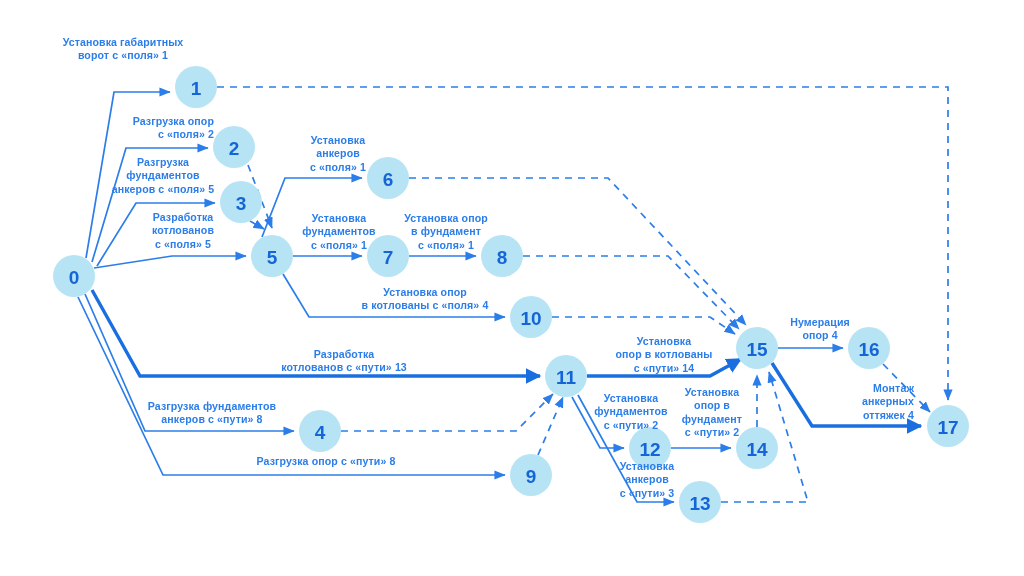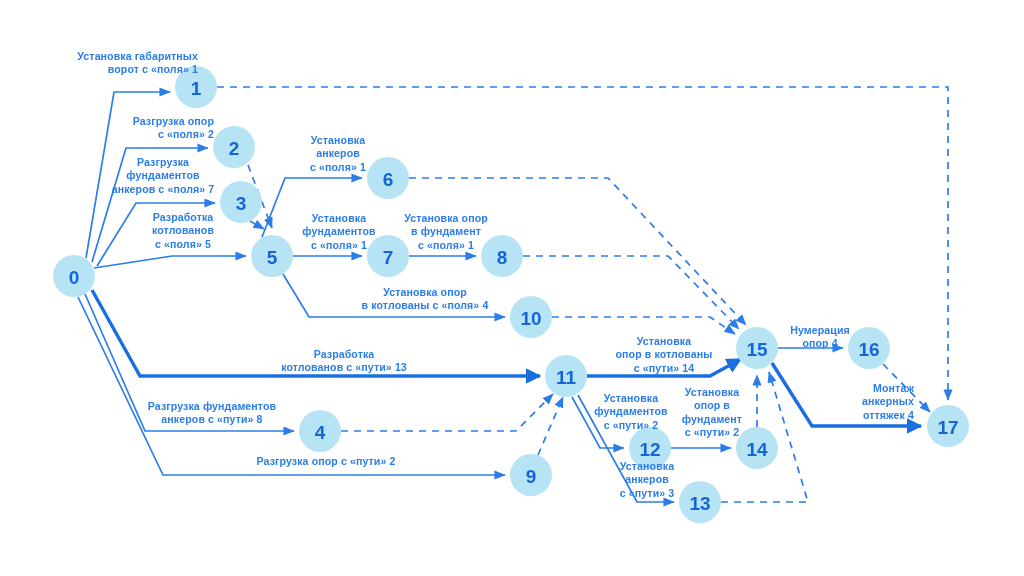--- a/index.html
+++ b/index.html
@@ -182,58 +182,58 @@
     <g>
       <circle class="node-circle" cx="869" cy="348" r="21"></circle>
       <text class="node-label" x="869" y="349">16</text>
     </g>
     <g>
       <circle class="node-circle" cx="948" cy="426" r="21"></circle>
       <text class="node-label" x="948" y="427">17</text>
     </g>
   </svg>
 
-  <div class="edge-text ta-center" style="left:48px;  top:50px;  width:150px;text-align:right;">Установка габаритных
+  <div class="edge-text ta-center" style="left:48px;  top:36px;  width:150px;">Установка габаритных
 ворот с «поля» 1</div>
   <div class="edge-text ta-center" style="left:96px;  top:115px; width:118px;text-align:right;">Разгрузка опор
 с «поля» 2</div>
   <div class="edge-text ta-center" style="left:102px; top:156px; width:122px;">Разгрузка
 фундаментов
-анкеров с «поля» 7</div>
+анкеров с «поля» 5</div>
   <div class="edge-text ta-center" style="left:128px; top:211px; width:110px;">Разработка
 котлованов
 с «поля» 5</div>
   <div class="edge-text ta-center" style="left:296px; top:134px; width:84px;">Установка
 анкеров
 с «поля» 1</div>
   <div class="edge-text ta-center" style="left:297px; top:212px; width:84px;">Установка
 фундаментов
 с «поля» 1</div>
   <div class="edge-text ta-center" style="left:397px; top:212px; width:98px;">Установка опор
 в фундамент
 с «поля» 1</div>
   <div class="edge-text ta-center" style="left:342px; top:286px; width:166px;">Установка опор
 в котлованы с «поля» 4</div>
   <div class="edge-text ta-center" style="left:256px; top:348px; width:176px;">Разработка
 котлованов с «пути» 13</div>
   <div class="edge-text ta-center" style="left:132px; top:400px; width:160px;">Разгрузка фундаментов
 анкеров с «пути» 8</div>
-  <div class="edge-text ta-center" style="left:246px; top:455px; width:160px;">Разгрузка опор с «пути» 2</div>
+  <div class="edge-text ta-center" style="left:246px; top:455px; width:160px;">Разгрузка опор с «пути» 8</div>
   <div class="edge-text ta-center" style="left:608px; top:335px; width:112px;">Установка
 опор в котлованы
 с «пути» 14</div>
   <div class="edge-text ta-center" style="left:588px; top:392px; width:86px;">Установка
 фундаментов
 с «пути» 2</div>
   <div class="edge-text ta-center" style="left:672px; top:386px; width:80px;">Установка
 опор в
 фундамент
 с «пути» 2</div>
   <div class="edge-text ta-center" style="left:605px; top:460px; width:84px;">Установка
 анкеров
 с «пути» 3</div>
-  <div class="edge-text ta-center" style="left:780px; top:316px; width:80px;margin-top:8px;">Нумерация
+  <div class="edge-text ta-center" style="left:780px; top:316px; width:80px;">Нумерация
 опор 4</div>
   <div class="edge-text ta-center" style="left:834px; top:382px; width:80px;text-align:right;">Монтаж
 анкерных
 оттяжек 4</div>
 
 </div>
 
 </body></html>

